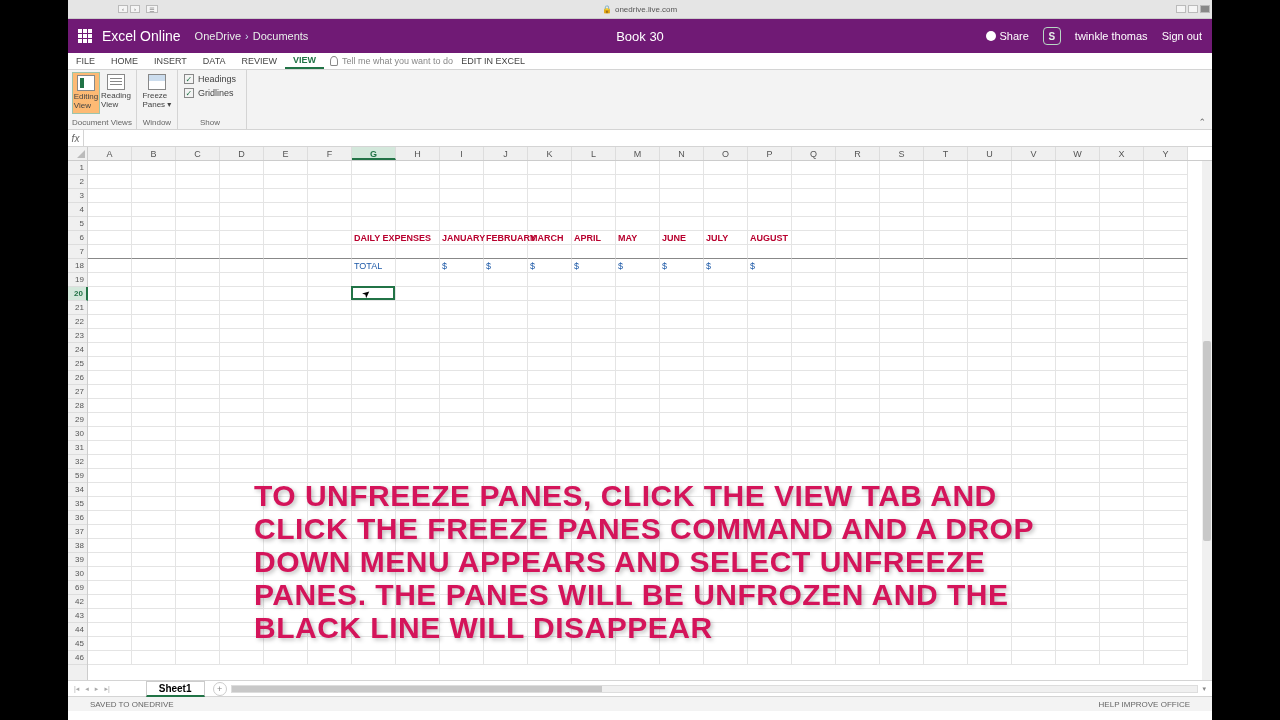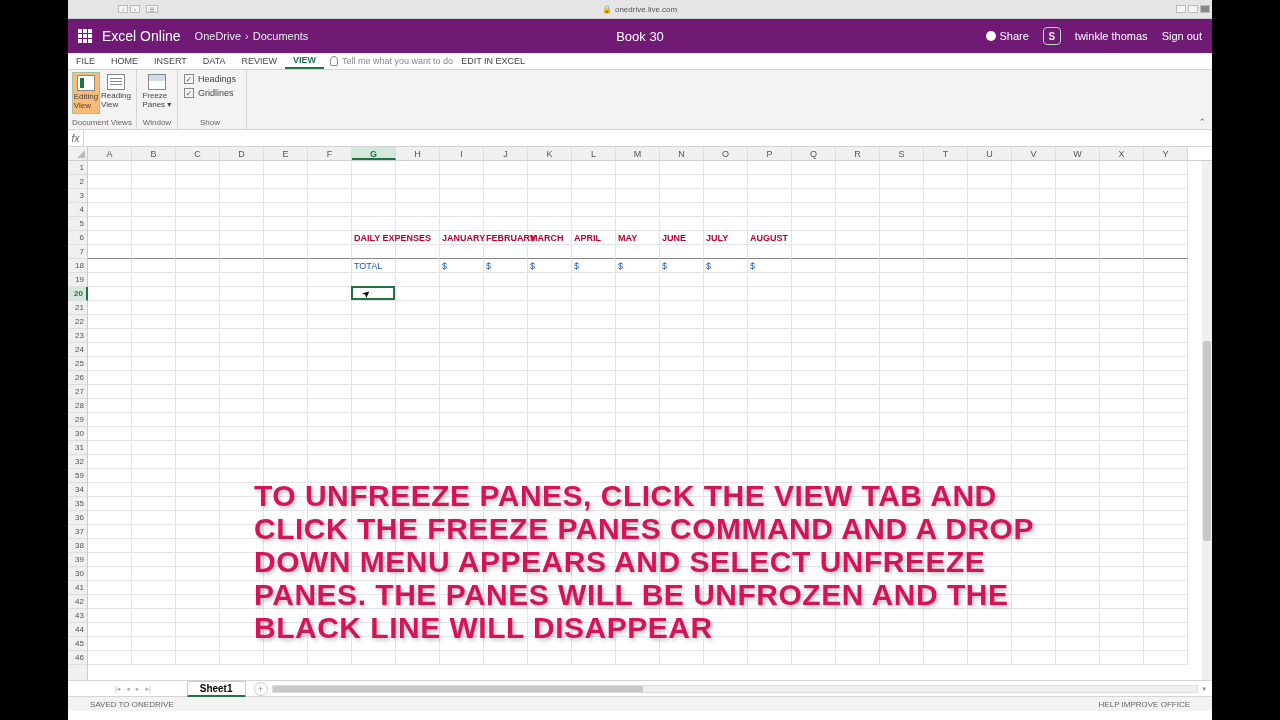--- a/index.html
+++ b/index.html
@@ -77,21 +77,21 @@
 .cursor-arrow { position: absolute; font-size: 10px; color: #000; pointer-events: none; }
 
 
 .overlay-text { position: absolute; font-family: Arial, sans-serif; font-weight: bold; font-size: 30px; line-height: 1.1; color: #d4145a; text-shadow: 2px 2px 4px rgba(0,0,0,0.25); letter-spacing: 0.5px; }
 
 
 .vscroll { position: absolute; right: 0; top: 14px; bottom: 0; width: 10px; background: #f0f0f0; }
 .vscroll .thumb { position: absolute; left: 1px; right: 1px; top: 180px; height: 200px; background: #c8c8c8; border-radius: 2px; }
 
 
-.sheet-bar { height: 16px; background: #fff; border-top: 1px solid #d4d4d4; display: flex; align-items: center; padding-left: 41px; }
+.sheet-bar { height: 16px; background: #fff; border-top: 1px solid #d4d4d4; display: flex; align-items: center; }
 .sheet-nav { display: flex; gap: 2px; padding: 0 4px; }
 .sheet-nav span { font-size: 7px; color: #aaa; padding: 0 2px; }
 .hscroll-track { flex: 1; height: 8px; background: #f0f0f0; margin: 0 4px; position: relative; border: 1px solid #ddd; }
 .hscroll-thumb { position: absolute; left: 0; top: 0; bottom: 0; width: 370px; background: #c8c8c8; }
 .sheet-tab { height: 16px; padding: 0 12px; font-size: 10px; font-weight: bold; border: 1px solid #ccc; border-bottom: 2px solid #217346; background: #fff; display: flex; align-items: center; margin-left: 30px; }
 .add-sheet { width: 14px; height: 14px; border: 1px solid #ccc; border-radius: 50%; margin-left: 8px; font-size: 9px; color: #888; display: flex; align-items: center; justify-content: center; }
 .sheet-bar .zoom { margin-left: auto; margin-right: 6px; font-size: 7px; color: #888; }
 
 
 .status-bar { height: 15px; background: #f3f3f3; border-top: 1px solid #d4d4d4; display: flex; align-items: center; font-size: 8px; color: #666; padding: 0 22px; }
@@ -256,21 +256,21 @@
         <div class="rh">31</div>
         <div class="rh">32</div>
         <div class="rh">59</div>
         <div class="rh">34</div>
         <div class="rh">35</div>
         <div class="rh">36</div>
         <div class="rh">37</div>
         <div class="rh">38</div>
         <div class="rh">39</div>
         <div class="rh">30</div>
-        <div class="rh">41</div>
+        <div class="rh">69</div>
         <div class="rh">42</div>
         <div class="rh">43</div>
         <div class="rh">44</div>
         <div class="rh">45</div>
         <div class="rh">46</div>
       </div>
     <div class="cells" id="cells">
         <div class="cell-row">
           <div class="cell"></div>
           <div class="cell"></div>

